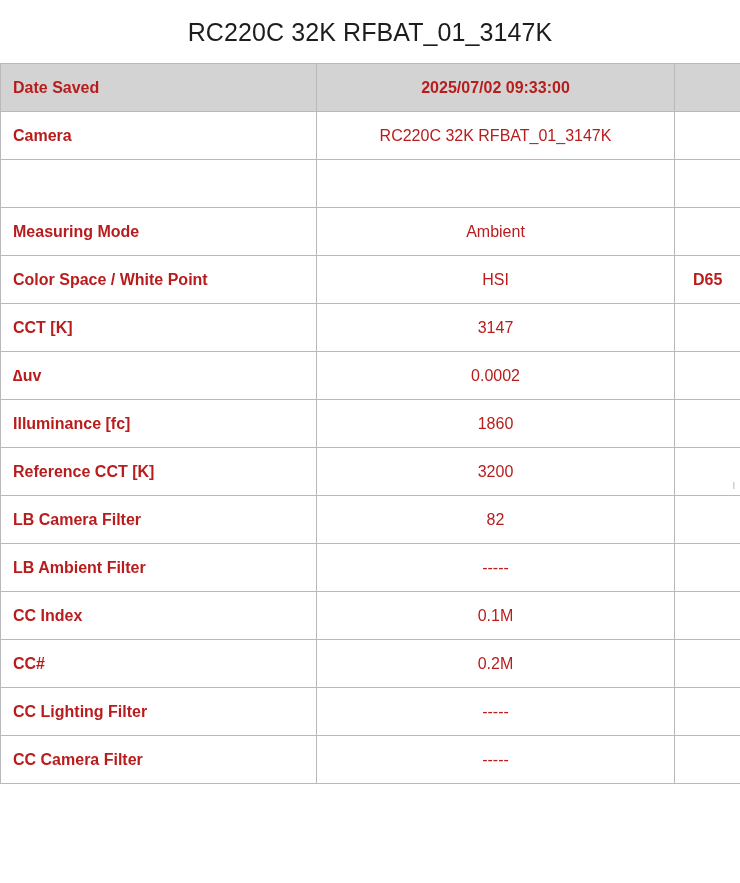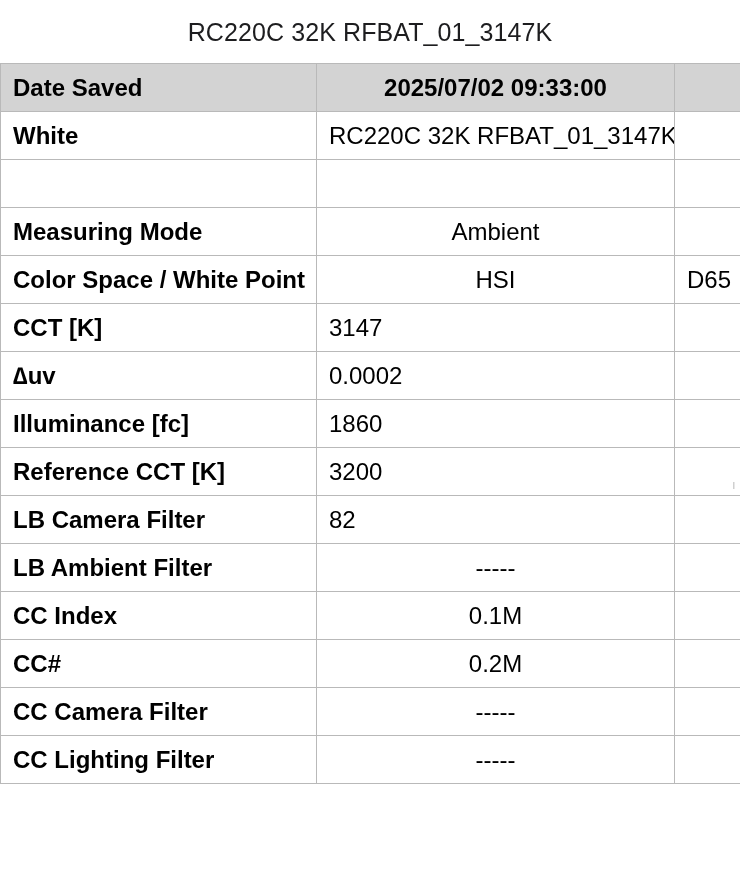--- a/index.html
+++ b/index.html
@@ -35,50 +35,50 @@
   table.meas col.c-label { width: 316px; }
   table.meas col.c-value { width: 358px; }
   table.meas col.c-extra { width: 66px; }
 
   table.meas tr {
     height: 48px;
   }
   table.meas td {
     border: 1px solid #b9b9b9;
     padding: 0 12px;
-    font-size: 24px;
-    color: #000000;
+    font-size: 16px;
+    color: #b91c1c;
     vertical-align: middle;
     height: 48px;
     box-sizing: border-box;
     overflow: hidden;
     white-space: nowrap;
   }
   table.meas td.label {
     font-weight: bold;
     background: #ffffff;
   }
   table.meas td.value {
     font-weight: 400;
   }
   table.meas td.extra {
-    font-weight: 400;
+    font-weight: 700;
     border-right: none;
   }
   table.meas tr.header td {
     background: #d3d3d3;
     font-weight: bold;
   }
   table.meas tr.header td.extra {
     background: #d3d3d3;
   }
   table.meas tr.spacer td {
     background: #ffffff;
   }
-  .align-right { text-align: left; }
+  .align-right { text-align: center; }
   .align-left { text-align: center; }
   .tiny-mark {
     position: absolute;
     font-size: 7px;
     color: #8a8a8a;
   }
 </style>
 </head>
 <body>
 
@@ -92,21 +92,21 @@
       <col class="c-value">
       <col class="c-extra">
     </colgroup>
     <tbody>
         <tr class="header">
           <td class="label">Date Saved</td>
           <td class="value align-left">2025/07/02 09:33:00</td>
           <td class="extra align-left"></td>
         </tr>
         <tr>
-          <td class="label">White</td>
+          <td class="label">Camera</td>
           <td class="value align-left">RC220C 32K RFBAT_01_3147K</td>
           <td class="extra align-left"></td>
         </tr>
         <tr class="spacer">
           <td class="label"></td>
           <td class="value align-left"></td>
           <td class="extra align-left"></td>
         </tr>
         <tr>
           <td class="label">Measuring Mode</td>
@@ -152,26 +152,26 @@
           <td class="label">CC Index</td>
           <td class="value align-left">0.1M</td>
           <td class="extra align-left"></td>
         </tr>
         <tr>
           <td class="label">CC#</td>
           <td class="value align-left">0.2M</td>
           <td class="extra align-left"></td>
         </tr>
         <tr>
-          <td class="label">CC Camera Filter</td>
+          <td class="label">CC Lighting Filter</td>
           <td class="value align-left">-----</td>
           <td class="extra align-left"></td>
         </tr>
         <tr>
-          <td class="label">CC Lighting Filter</td>
+          <td class="label">CC Camera Filter</td>
           <td class="value align-left">-----</td>
           <td class="extra align-left"></td>
         </tr>
       </tbody>
   </table>
 
   <span class="tiny-mark" style="left:733px; top:481px;">|</span>
 </div>
 
 </body></html>

